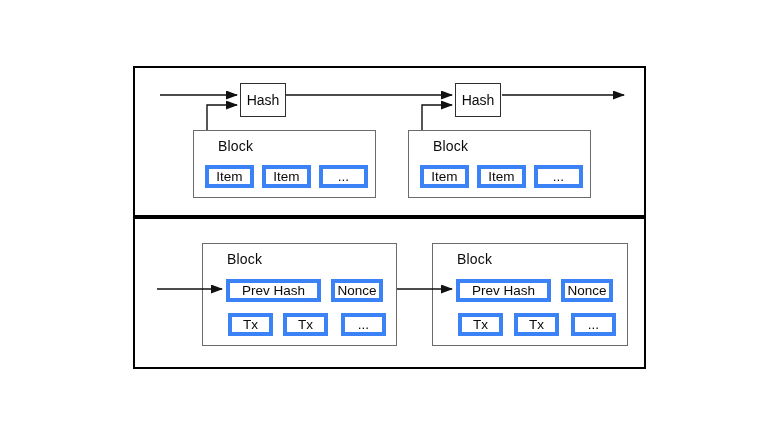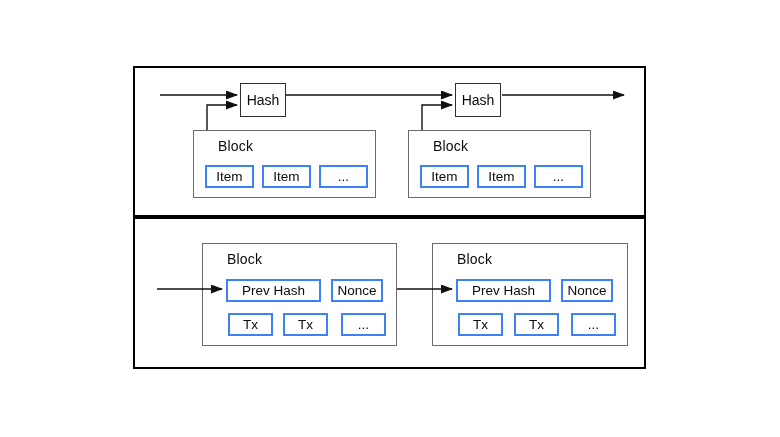--- a/index.html
+++ b/index.html
@@ -30,21 +30,21 @@
     left: 24px;
     top: 7px;
     font-size: 14px;
     letter-spacing: 0.2px;
     color: #0a0a0a;
     white-space: nowrap;
   }
 
   .smallbox {
     position: absolute;
-    border: 2px solid #3b82f6;
+    border: 4px solid #3b82f6;
     background: #ffffff;
     display: flex;
     align-items: center;
     justify-content: center;
     font-size: 13.5px;
     color: #0a0a0a;
     white-space: nowrap;
   }
 
   .hashbox {

